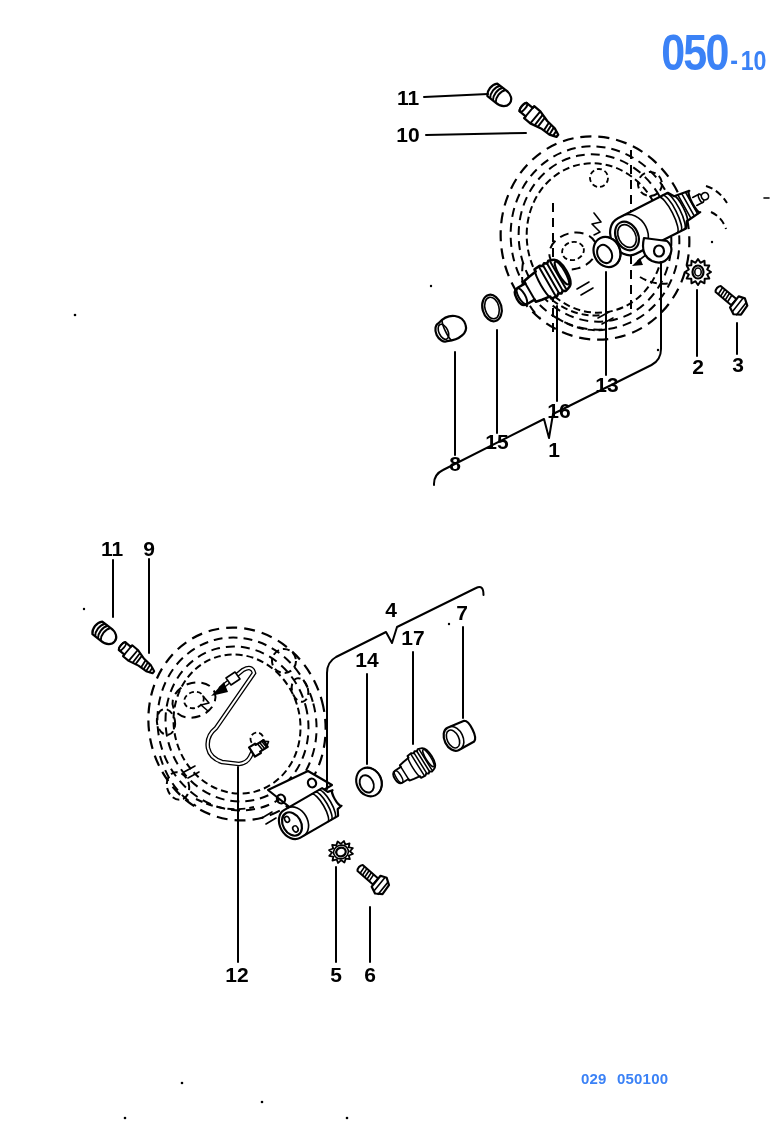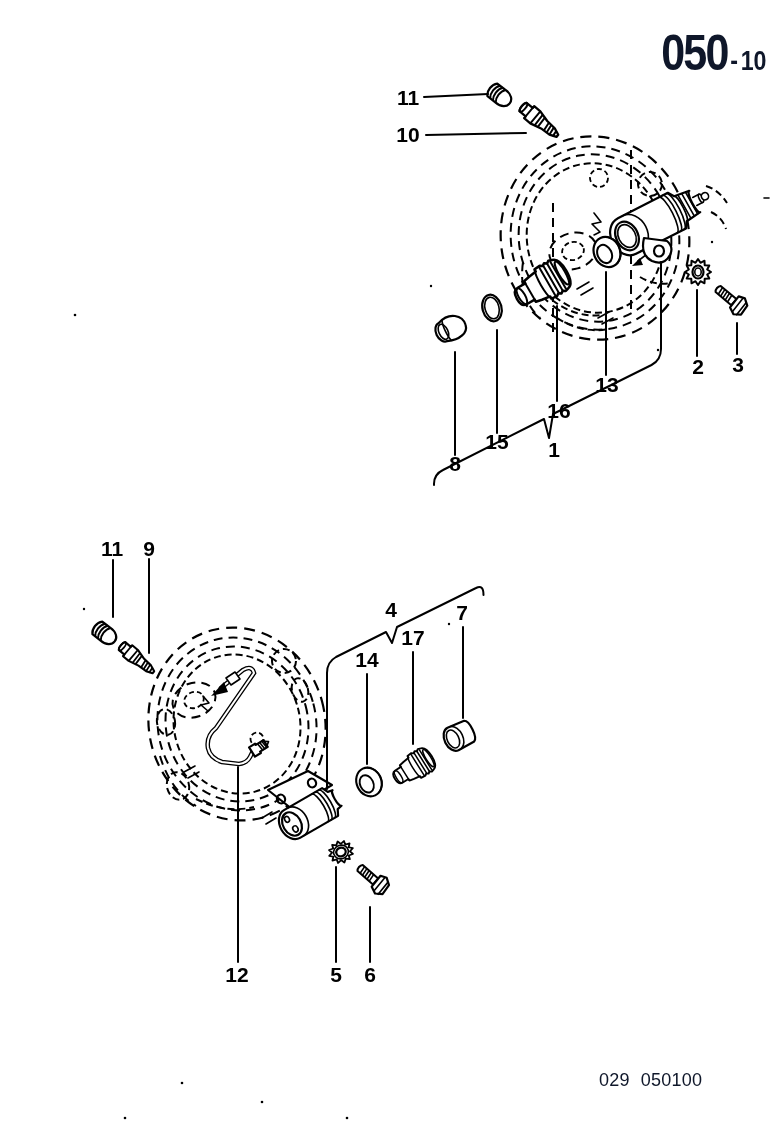--- a/index.html
+++ b/index.html
@@ -1,24 +1,24 @@
 <!DOCTYPE html>
 <html><head>
 <meta charset="utf-8">
 <style>
   html,body{margin:0;padding:0;background:#e8e8e8;}
   .page{position:relative;width:776px;height:1138px;background:#ffffff;overflow:hidden;
-        font-family:"Liberation Sans",sans-serif;color:#0f172a;}
+        font-family:"Liberation Sans",sans-serif;color:#3b82f6;}
   svg{position:absolute;left:0;top:0;}
   .header{position:absolute;top:28px;right:10px;display:flex;align-items:baseline;
           transform:scaleX(0.86);transform-origin:100% 80%;}
   .h-main{font-size:50px;font-weight:700;letter-spacing:-2px;line-height:1;}
   .h-sep{font-size:27px;font-weight:700;margin:0 3px;line-height:1;}
   .h-page{font-size:27px;font-weight:700;line-height:1;}
-  .footer{position:absolute;left:599px;top:1070px;font-size:18px;font-weight:400;
+  .footer{position:absolute;left:581px;top:1070px;font-size:15px;font-weight:700;
           letter-spacing:.2px;word-spacing:6px;}
   .ln{stroke:#000;fill:none;stroke-width:2.2;stroke-linecap:round;stroke-linejoin:round;}
   .fw{fill:#fff;}
   .thin{stroke-width:1.6;}
   .ld{stroke:#000;fill:none;stroke-width:2;stroke-linecap:round;stroke-linejoin:round;}
   .d1{stroke:#000;fill:none;stroke-width:2.2;stroke-dasharray:11 7;}
   .d2{stroke:#000;fill:none;stroke-width:2;stroke-dasharray:9 6;}
   .d3{stroke:#000;fill:none;stroke-width:2;stroke-dasharray:7 4;}
   .d4{stroke:#000;fill:none;stroke-width:1.8;stroke-dasharray:5 3;}
   text.num{font-family:"Liberation Sans",sans-serif;font-weight:700;font-size:21px;

